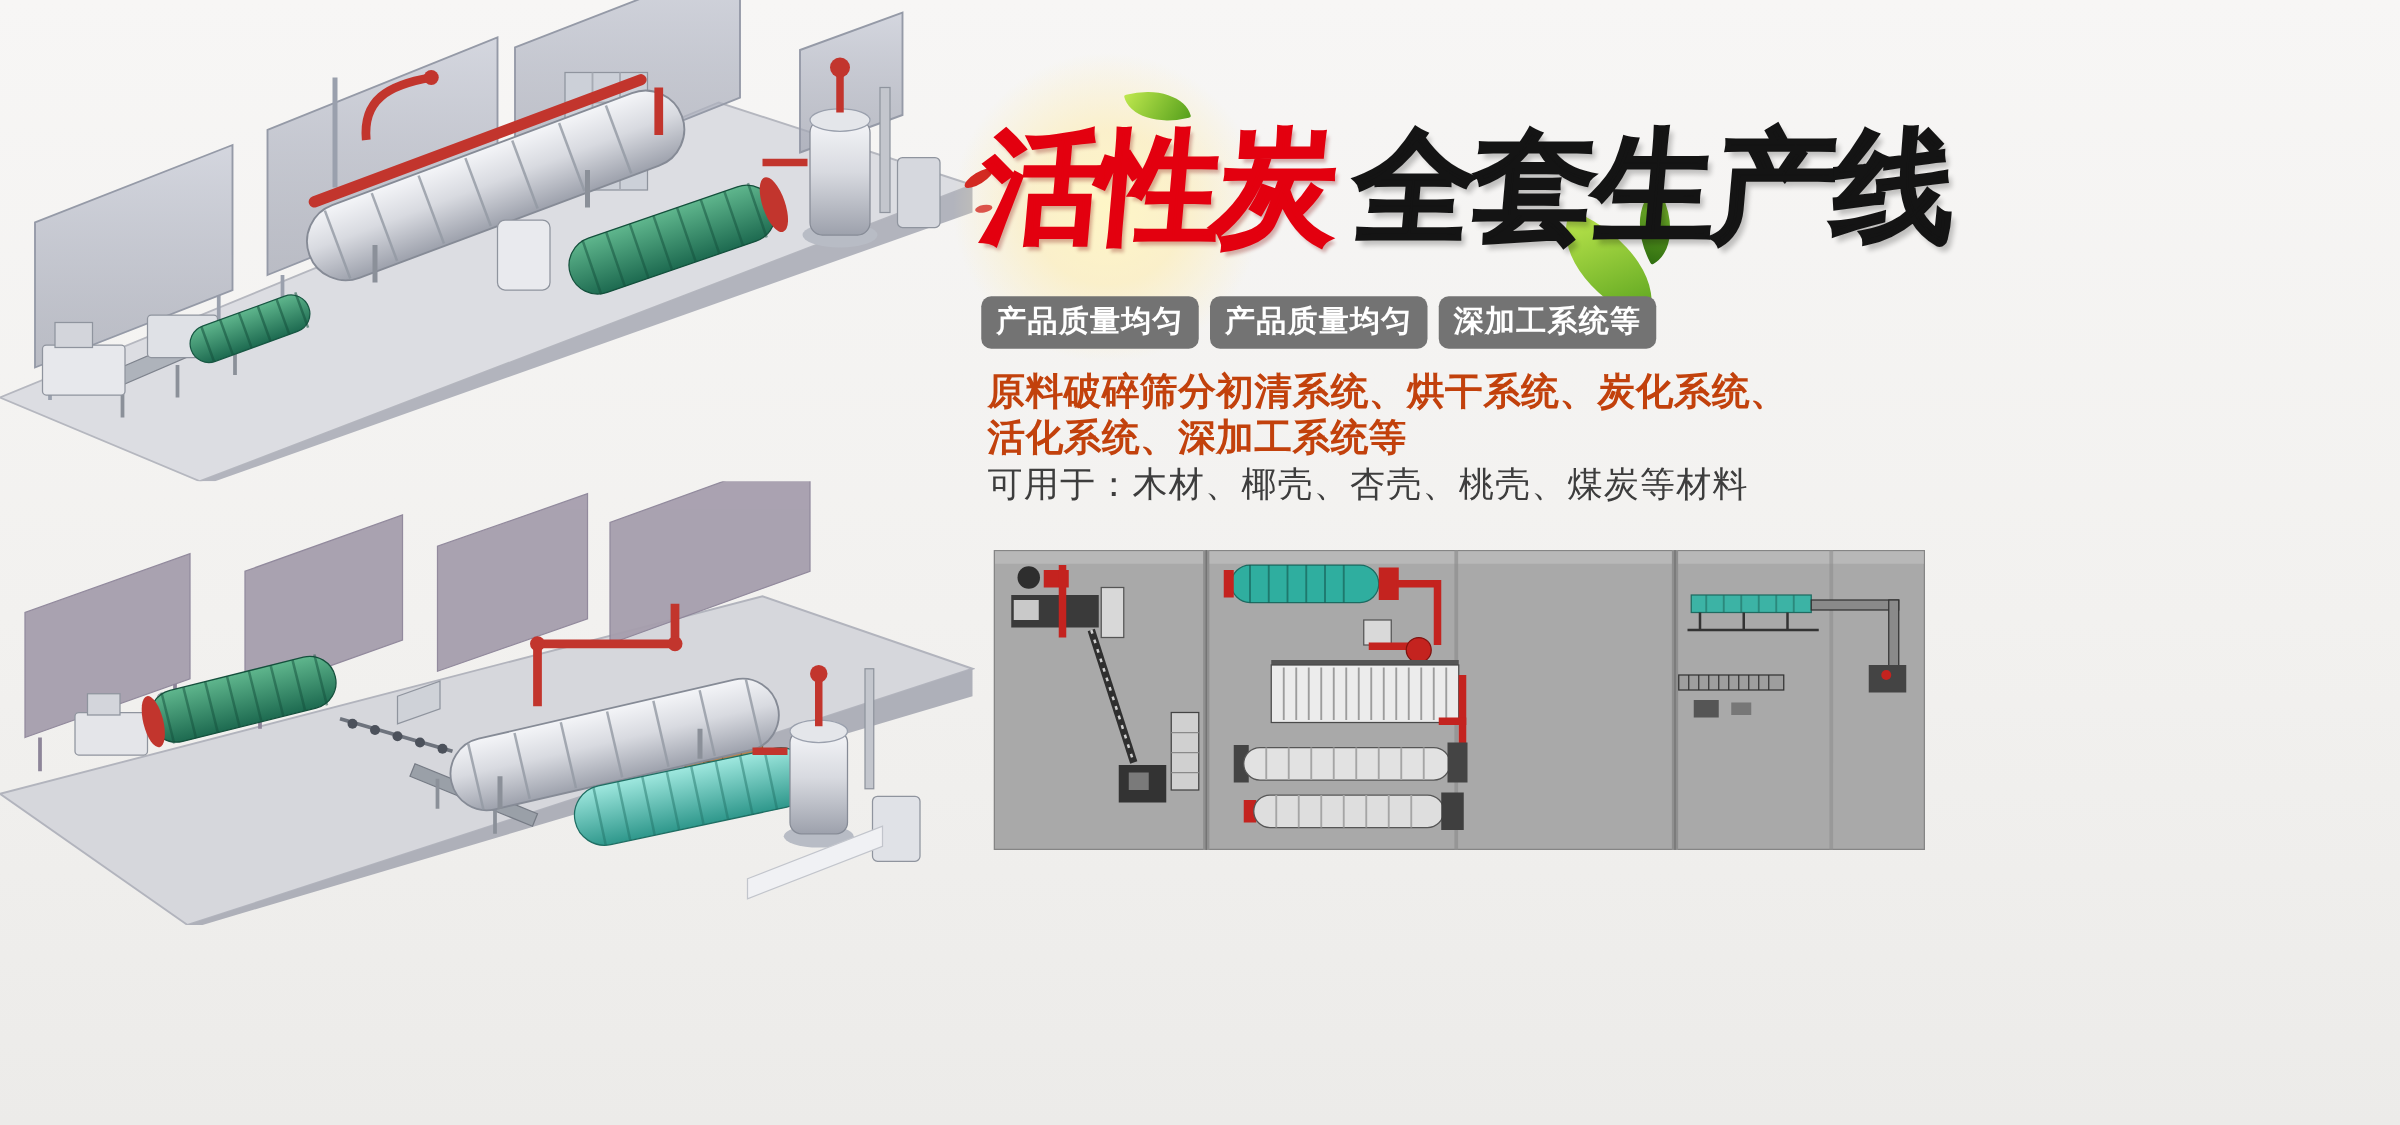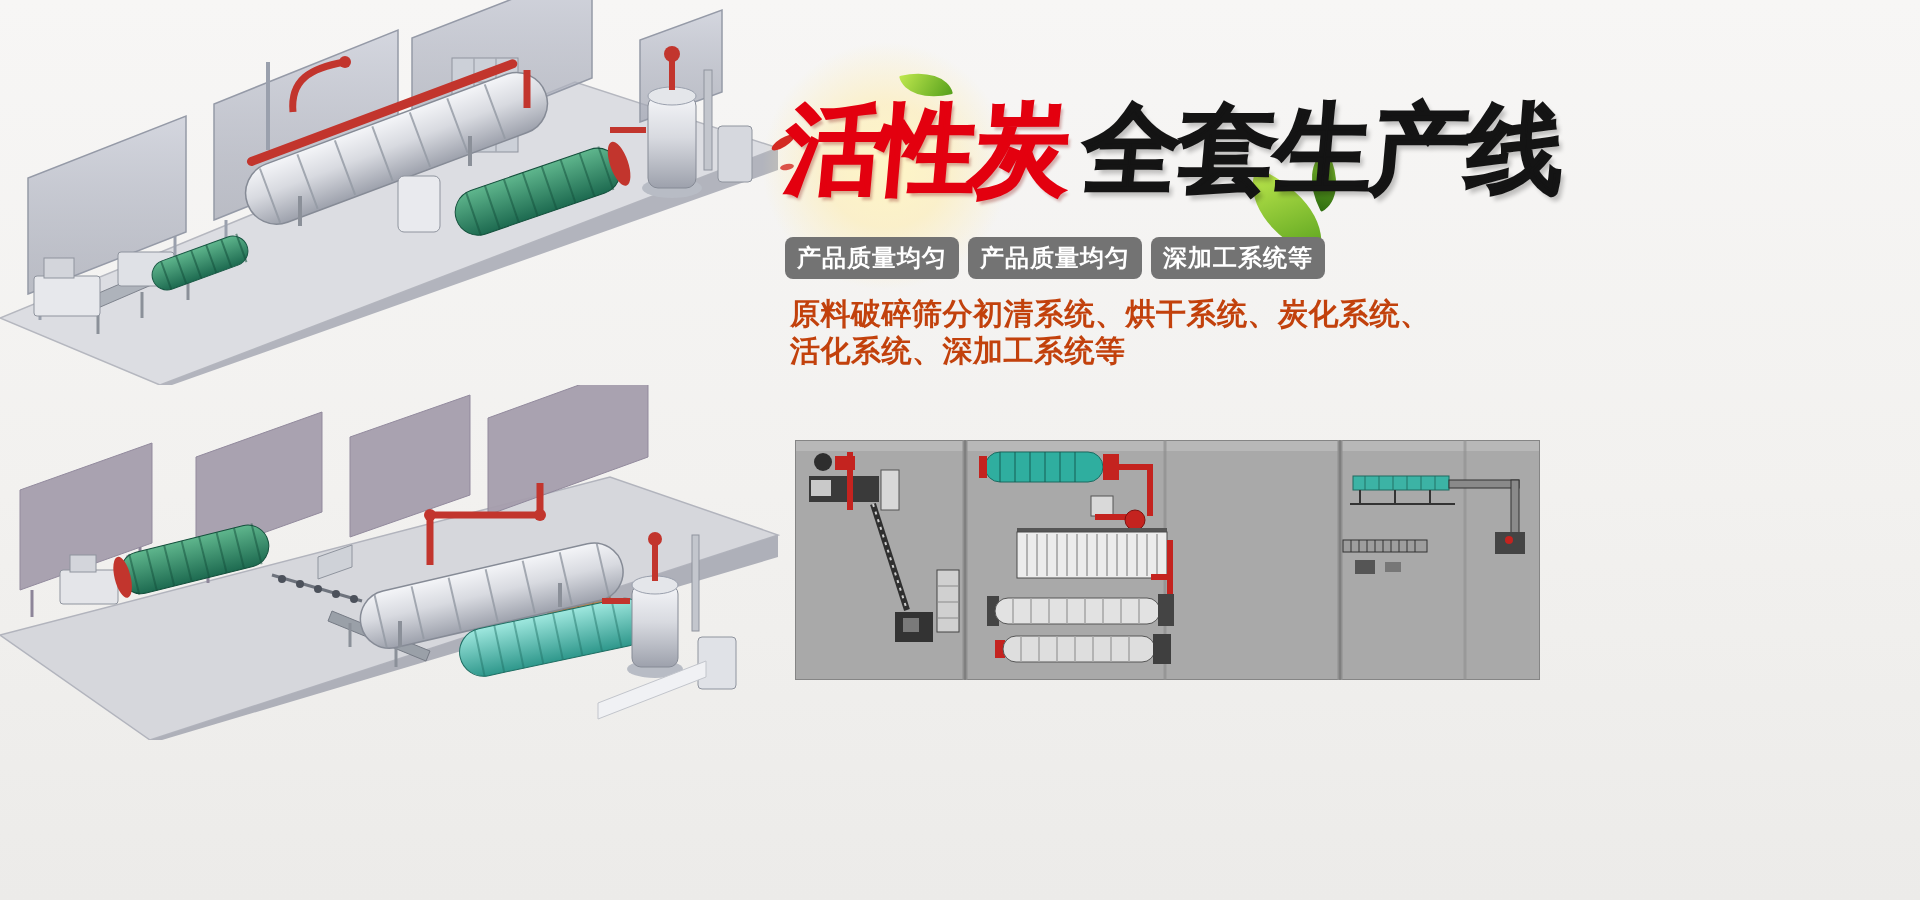--- a/index.html
+++ b/index.html
@@ -241,20 +241,21 @@
     <div class="badge">产品质量均匀</div>
     <div class="badge">产品质量均匀</div>
     <div class="badge">深加工系统等</div>
   </div>
 
   <div class="desc-bold">
     <div>原料破碎筛分初清系统、烘干系统、炭化系统、</div>
     <div>活化系统、深加工系统等</div>
   </div>
 
+  <div class="desc-reg">可用于：木材、椰壳、杏壳、桃壳、煤炭等材料</div>
 
   <div class="diagram">
     <svg viewBox="0 0 745 240" width="745" height="240">
       <rect x="0" y="0" width="745" height="240" fill="#a9a9a9" stroke="#858585" stroke-width="2"></rect>
       <rect x="1" y="1" width="743" height="10" fill="#b8b8b8"></rect>
       <g stroke="#8f8f8f">
         <line x1="170" y1="0" x2="170" y2="240" stroke-width="5"></line>
         <line x1="170" y1="0" x2="170" y2="240" stroke="#707070" stroke-width="1"></line>
         <line x1="370" y1="0" x2="370" y2="240" stroke-width="3" opacity="0.7"></line>
         <line x1="545" y1="0" x2="545" y2="240" stroke-width="5"></line>

